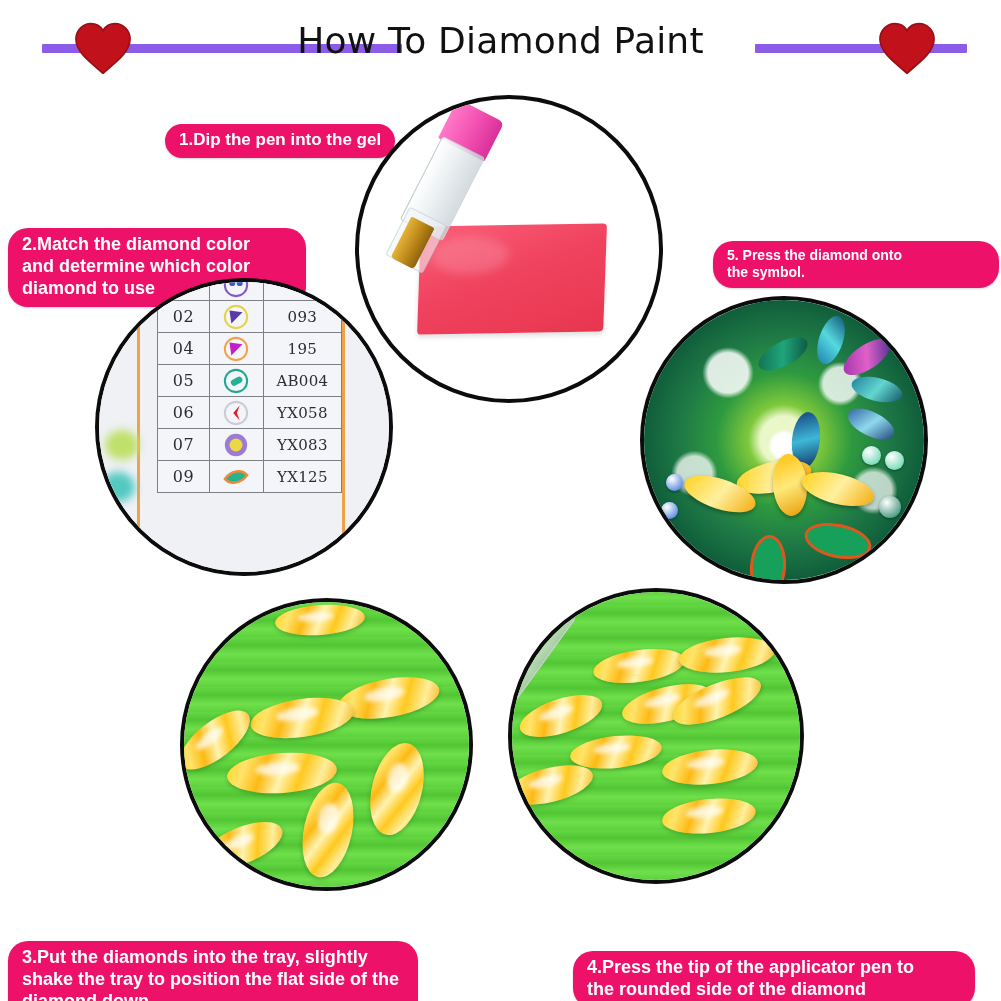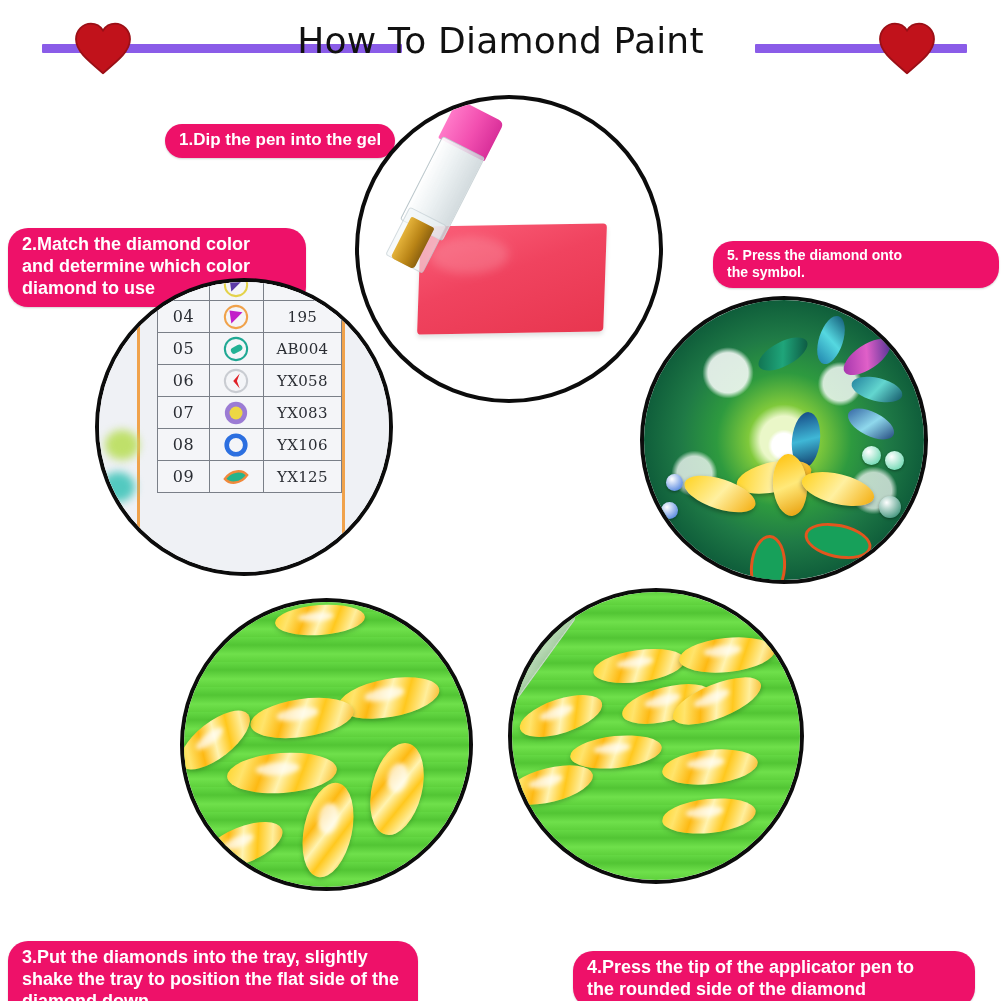--- a/index.html
+++ b/index.html
@@ -176,20 +176,33 @@
 
   <div class="circle" id="c2">
     <div class="inner chart-bg">
       <div class="chart-strip s1"></div>
       <div class="chart-strip s2"></div>
       <div class="chart-blob" style="left:6px;top:148px;background:#BFE06A;"></div>
       <div class="chart-blob" style="left:2px;top:190px;background:#53C9C0;"></div>
 
       <table class="tbl" id="code-table">
         <tbody id="code-table-body">
+            <tr style="opacity: 0.95;">
+              <td class="code">01</td>
+              <td class="sym">
+                <div class="symwrap">
+                  <svg width="26" height="26" viewBox="0 0 28 28">
+                    <circle cx="14" cy="14" r="12" fill="none" stroke="#7B4FC9" stroke-width="2.2"></circle>
+                    <circle cx="10" cy="12" r="3.2" fill="#3355CC"></circle>
+                    <circle cx="18" cy="12" r="3.2" fill="#3355CC"></circle>
+                  </svg>
+                </div>
+              </td>
+              <td class="num">020</td>
+            </tr>
             <tr>
               <td class="code">02</td>
               <td class="sym">
                 <div class="symwrap">
                   <svg width="26" height="26" viewBox="0 0 28 28">
                     <circle cx="14" cy="14" r="12" fill="none" stroke="#E3D24A" stroke-width="2.2"></circle>
                     <path d="M7 7 L21 9 L9 21 Z" fill="#5B3AA6"></path>
                   </svg>
                 </div>
               </td>
@@ -235,31 +248,20 @@
               <td class="code">07</td>
               <td class="sym">
                 <div class="symwrap">
                   <svg width="26" height="26" viewBox="0 0 28 28">
                     <circle cx="14" cy="14" r="12" fill="#9B7BD4"></circle>
                     <circle cx="14" cy="14" r="7" fill="#EDD744"></circle>
                   </svg>
                 </div>
               </td>
               <td class="num">YX083</td>
-            </tr>
-            <tr>
-              <td class="code">08</td>
-              <td class="sym">
-                <div class="symwrap">
-                  <svg width="26" height="26" viewBox="0 0 28 28">
-                    <circle cx="14" cy="14" r="10" fill="none" stroke="#2C6FE0" stroke-width="5"></circle>
-                  </svg>
-                </div>
-              </td>
-              <td class="num">YX106</td>
             </tr>
             <tr>
               <td class="code">09</td>
               <td class="sym">
                 <div class="symwrap">
                   <svg width="26" height="26" viewBox="0 0 28 28">
                     <path d="M2 16 C9 6 21 6 26 12 C19 22 7 22 2 16 Z" fill="#25B48C" stroke="#F0893C" stroke-width="2.6"></path>
                   </svg>
                 </div>
               </td>

